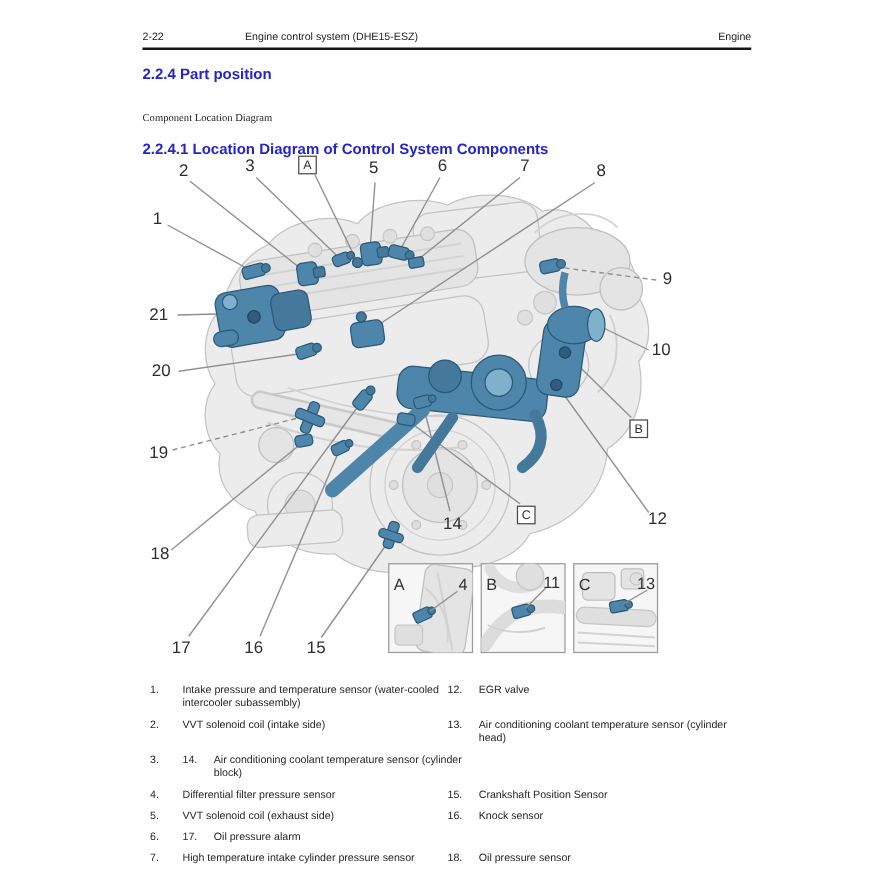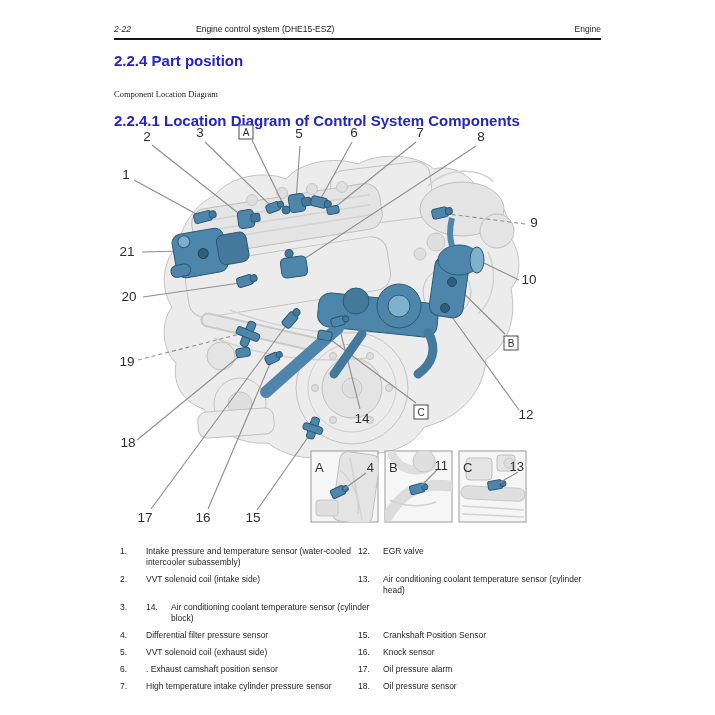--- a/index.html
+++ b/index.html
@@ -1,23 +1,23 @@
 <!DOCTYPE html>
 <html><head>
 <meta charset="utf-8">
 <style>
   html,body{margin:0;padding:0;background:#fff;}
   body{font-family:"Liberation Sans",sans-serif;color:#1a1a1a;}
   .page{position:relative;width:715px;height:715px;background:#fff;overflow:hidden;}
   .hdr{position:absolute;left:114px;top:24px;width:487px;display:flex;font-size:8.5px;color:#222;}
-  .hdr .pgnum{flex:0 0 54px;font-style:italic;}
+  .hdr .pgnum{flex:0 0 54px;}
   .hdr .title{flex:1;padding-left:28px;}
   .hdr .right{flex:0 0 auto;}
   .rule{position:absolute;left:114px;top:38px;width:487px;height:2.4px;background:#161616;}
-  .h1{position:absolute;left:114px;font-size:15px;font-weight:bold;color:#2424c8;cursor:pointer;}
+  .h1{position:absolute;left:114px;font-size:12px;font-weight:bold;color:#2424c8;cursor:pointer;}
   .h1a{top:52px;}
   .h1b{top:68px;margin-top:44px;}
   .caption{position:absolute;left:114px;top:89px;font-size:8.5px;color:#222;font-family:Liberation Serif, serif;}
   .diagram{position:absolute;left:110px;top:112px;width:462px;height:422px;}
   .legend{position:absolute;left:120px;top:546px;width:482px;font-size:8.5px;line-height:11px;color:#1f1f1f;}
   .lrow{display:flex;align-items:flex-start;margin-bottom:6px;}
   .lnum{flex:0 0 26px;}
   .ltl{flex:0 0 212px;}
   .rnum{flex:0 0 25px;}
   .ltr{flex:0 0 202px;}
@@ -335,21 +335,20 @@
       <span class="ltr">Crankshaft Position Sensor</span>
     </div>
     <div class="lrow">
       <span class="lnum">5.</span>
       <span class="ltl">VVT solenoid coil (exhaust side)</span>
       <span class="rnum">16.</span>
       <span class="ltr">Knock sensor</span>
     </div>
     <div class="lrow">
       <span class="lnum">6.</span>
-      <span class="ltl">. Exhaust camshaft position sensor</span>
       <span class="rnum">17.</span>
       <span class="ltr">Oil pressure alarm</span>
     </div>
     <div class="lrow">
       <span class="lnum">7.</span>
       <span class="ltl">High temperature intake cylinder pressure sensor</span>
       <span class="rnum">18.</span>
       <span class="ltr">Oil pressure sensor</span>
     </div>
   </div>

